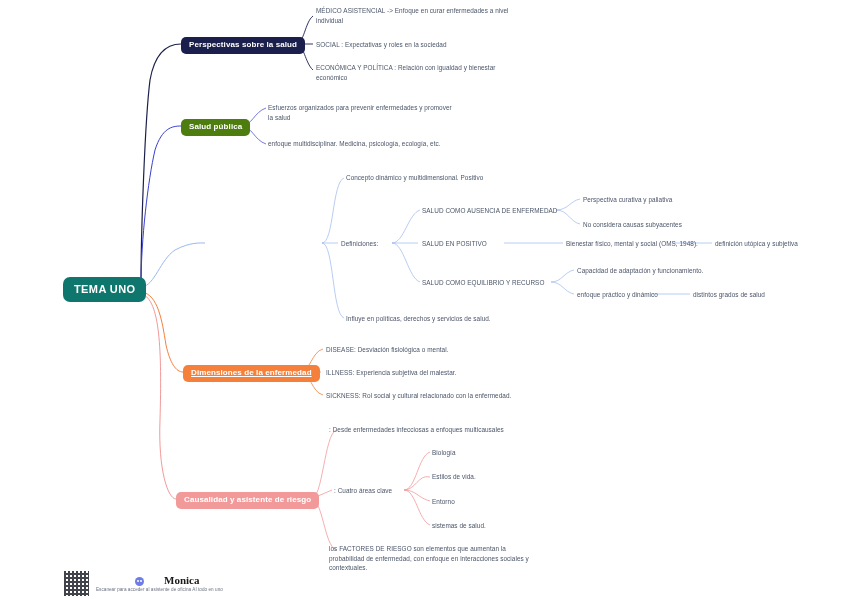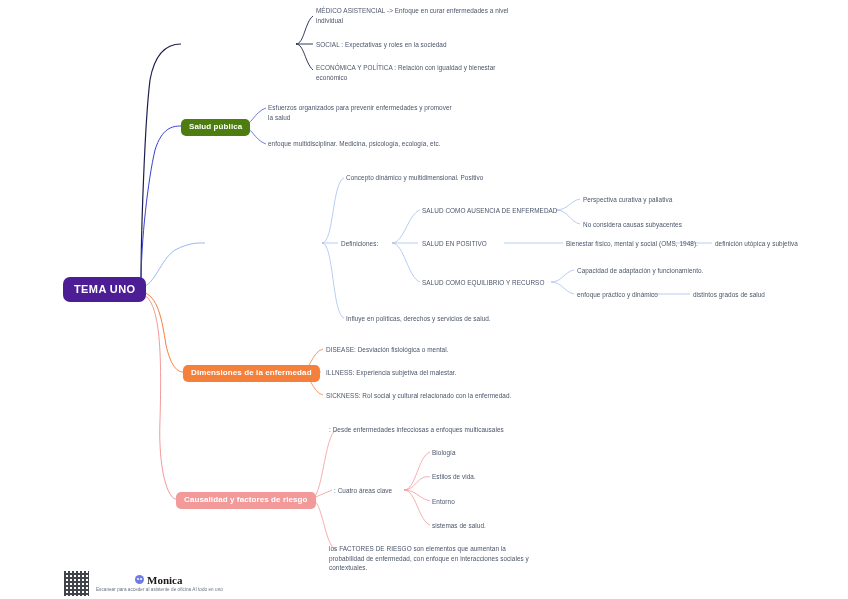--- a/index.html
+++ b/index.html
@@ -28,21 +28,21 @@
     height: 599px;
     pointer-events: none;
   }
   .node {
     position: absolute;
     box-sizing: border-box;
     white-space: nowrap;
   }
   
   .root-node {
-    background: #4c1d95;
+    background: #0f766e;
     color: #ffffff;
     border-radius: 7px;
     font-size: 11px;
     font-weight: bold;
     letter-spacing: 0.4px;
     padding: 6px 11px;
     line-height: 13px;
   }
   
   .pill {
@@ -50,21 +50,21 @@
     color: #ffffff;
     font-size: 8px;
     font-weight: bold;
     padding: 3px 8px 4px 8px;
     line-height: 10px;
     letter-spacing: 0.1px;
   }
   .pill.navy   { background: #1b1f4b; }
   .pill.blue   { background: #4d7c0f; }
   .pill.lblue  { background: #9ab8ee; color: #ffffff; }
-  .pill.orange { background: #f4803c; }
+  .pill.orange { background: #f4803c; text-decoration: underline; }
   .pill.pink   { background: #f29a9a; }
 
   
   .leaf {
     position: absolute;
     font-size: 6.4px;
     line-height: 9.5px;
     color: #4a5568;
     letter-spacing: 0.05px;
     box-sizing: border-box;
@@ -88,21 +88,21 @@
     height: 25px;
     background-color: #ffffff;
     background-image:
       repeating-linear-gradient(90deg, #22242c 0 2px, transparent 2px 4px),
       repeating-linear-gradient(0deg, #22242c 0 2px, transparent 2px 4px);
     background-size: 4px 4px, 4px 4px;
     border: 1px solid #ffffff;
     opacity: 0.85;
   }
   .brandcol { display: flex; flex-direction: column; gap: 1px; }
-  .brandrow { display: flex; align-items: flex-start; gap: 3px; padding-left: 39px; }
+  .brandrow { display: flex; align-items: flex-end; gap: 20px; padding-left: 39px; }
   .brandmark {
     width: 9px; height: 9px; border-radius: 50%;
     background: #6f7ce8;
     display: inline-block;
     position: relative;
   }
   .brandmark::before, .brandmark::after {
     content: "";
     position: absolute;
     width: 2px; height: 2px;
@@ -179,20 +179,23 @@
     <path d="M404,490 C416,490 418,456 430,452" stroke="#f29a9a" stroke-width="0.8" fill="none"></path>
     <path d="M404,490 C416,490 418,474 430,477" stroke="#f29a9a" stroke-width="0.8" fill="none"></path>
     <path d="M404,490 C416,490 418,498 430,501" stroke="#f29a9a" stroke-width="0.8" fill="none"></path>
     <path d="M404,490 C416,490 418,520 430,525" stroke="#f29a9a" stroke-width="0.8" fill="none"></path>
   </svg>
 
   <div class="node root-node" style="left:63px; top:277px;">
     <span>TEMA UNO</span>
   </div>
 
+  <div class="node pill navy" style="left:181px; top:37px;">
+    <span>Perspectivas sobre la salud</span>
+  </div>
   <div class="leaf w1" style="left:316px; top:6px;">MÉDICO ASISTENCIAL -&gt; Enfoque en curar enfermedades a nivel individual</div>
   <div class="leaf nw" style="left:316px; top:40px;">SOCIAL : Expectativas y roles en la sociedad</div>
   <div class="leaf w1" style="left:316px; top:63px;">ECONÓMICA Y POLÍTICA : Relación con igualdad y bienestar económico</div>
 
   <div class="node pill blue" style="left:181px; top:119px;">
     <span>Salud pública</span>
   </div>
   <div class="leaf w2" style="left:268px; top:103px;">Esfuerzos organizados para prevenir enfermedades y promover la salud</div>
   <div class="leaf nw" style="left:268px; top:139px;">enfoque multidisciplinar. Medicina, psicología, ecología, etc.</div>
 
@@ -214,21 +217,21 @@
   <div class="leaf nw" style="left:693px; top:290px;">distintos grados de salud</div>
 
   <div class="node pill orange" style="left:183px; top:365px;">
     <span>Dimensiones de la enfermedad</span>
   </div>
   <div class="leaf nw" style="left:326px; top:345px;">DISEASE: Desviación fisiológica o mental.</div>
   <div class="leaf nw" style="left:326px; top:368px;">ILLNESS: Experiencia subjetiva del malestar.</div>
   <div class="leaf nw" style="left:326px; top:391px;">SICKNESS: Rol social y cultural relacionado con la enfermedad.</div>
 
   <div class="node pill pink" style="left:176px; top:492px;">
-    <span>Causalidad y factores de riesgo</span>
+    <span>Causalidad y asistente de riesgo</span>
   </div>
   <div class="leaf nw" style="left:329px; top:425px;">: Desde enfermedades infecciosas a enfoques multicausales</div>
   <div class="leaf nw" style="left:334px; top:486px;">: Cuatro áreas clave</div>
   <div class="leaf w3" style="left:329px; top:544px;">los FACTORES DE RIESGO son elementos que aumentan la probabilidad de enfermedad, con enfoque en interacciones sociales y contextuales.</div>
 
   <div class="leaf nw" style="left:432px; top:448px;">Biología</div>
   <div class="leaf nw" style="left:432px; top:472px;">Estilos de vida.</div>
   <div class="leaf nw" style="left:432px; top:497px;">Entorno</div>
   <div class="leaf nw" style="left:432px; top:521px;">sistemas de salud.</div>
 

